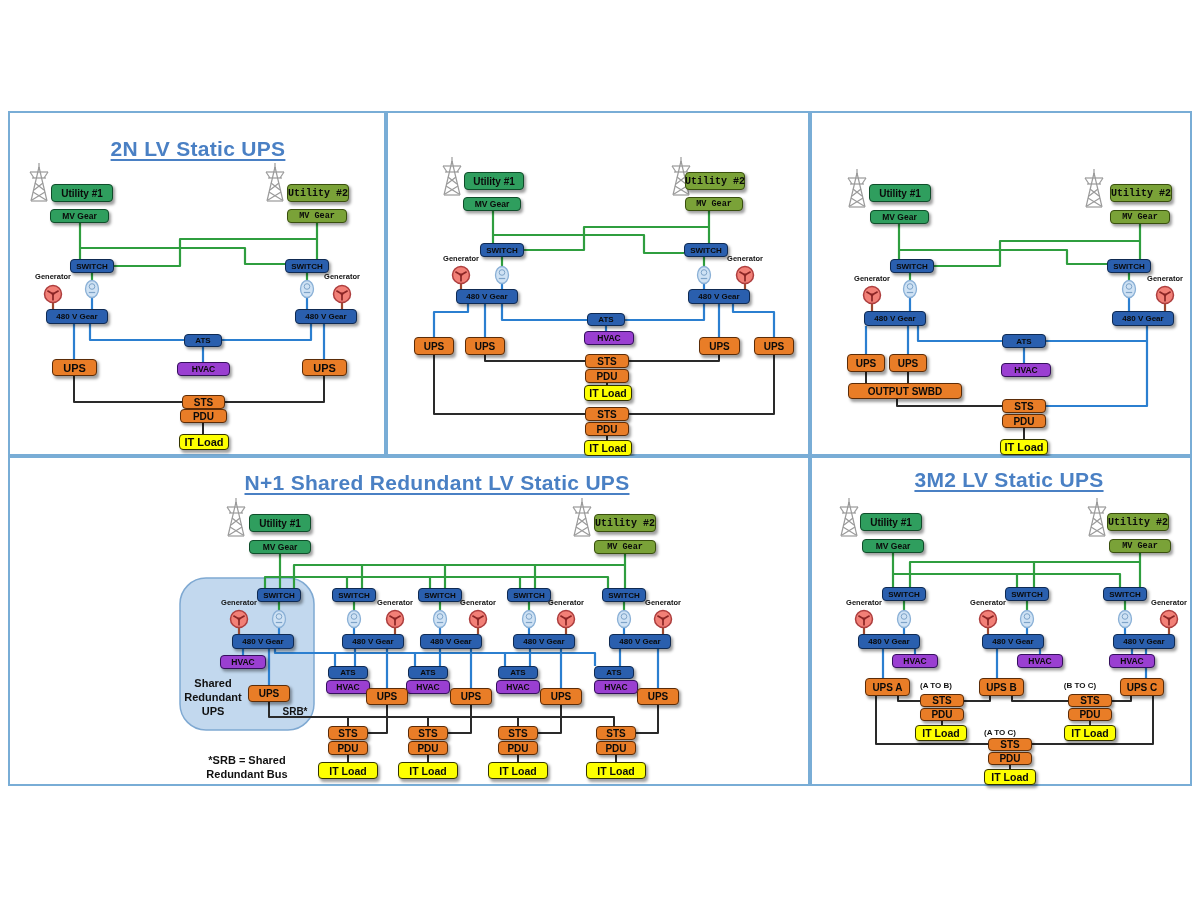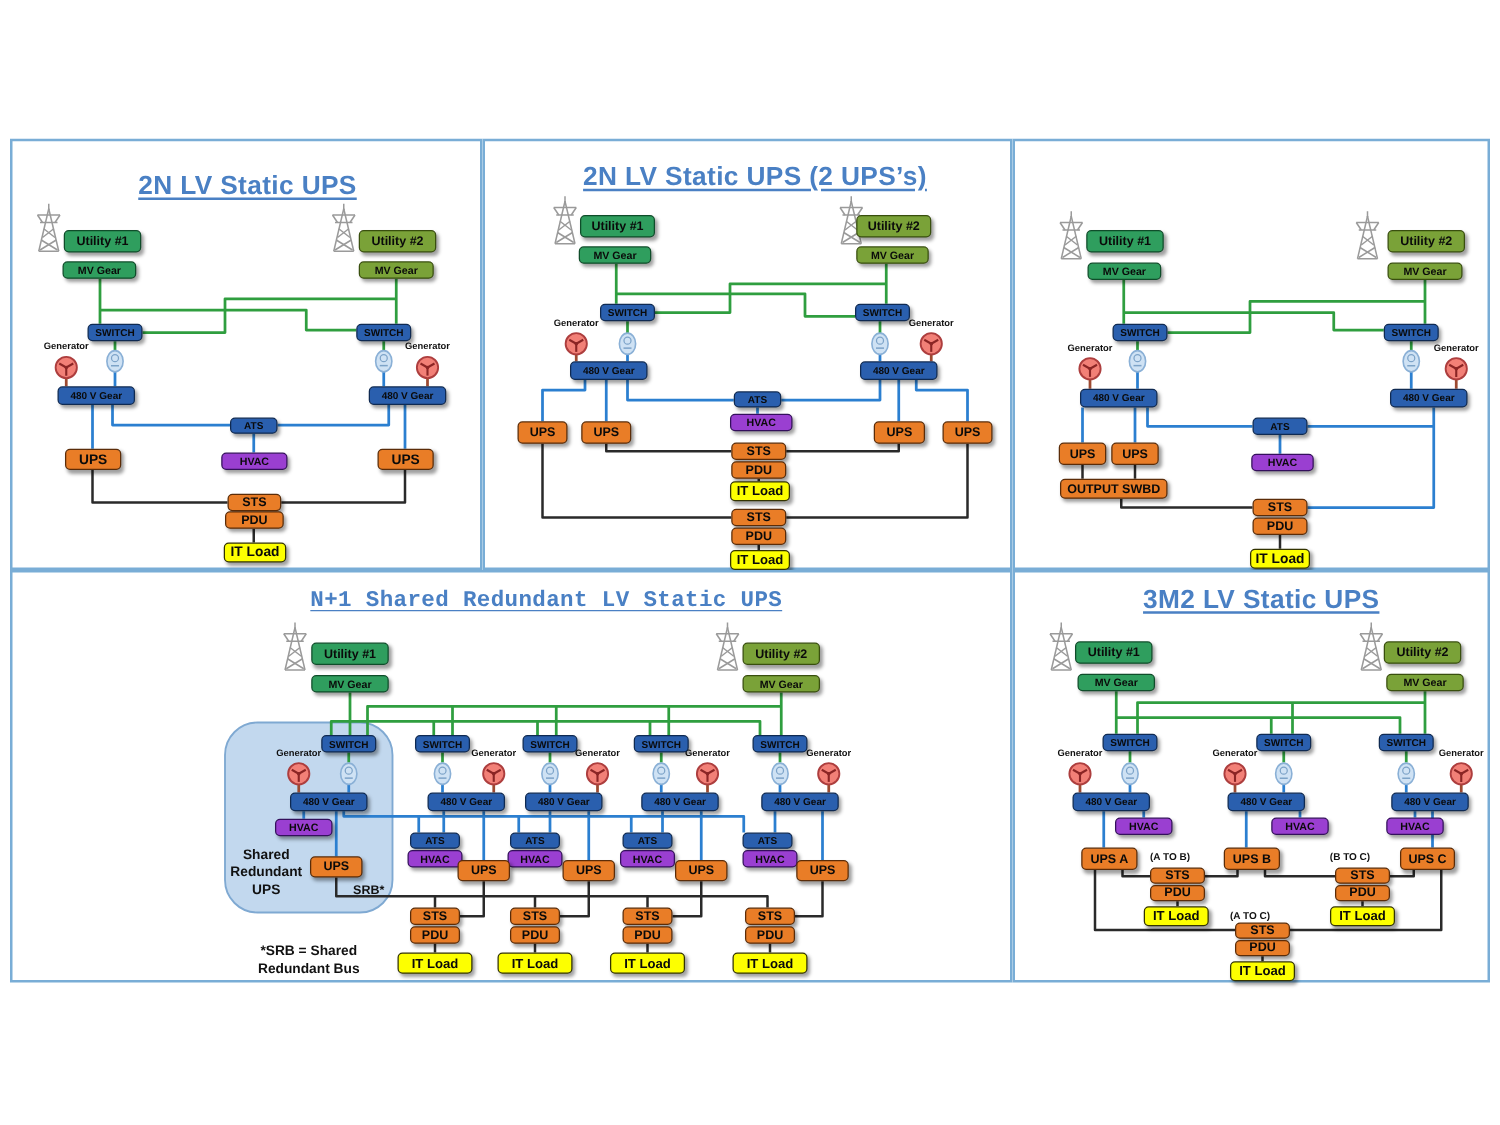--- a/index.html
+++ b/index.html
@@ -6,21 +6,21 @@
   body{width:1200px;height:900px;position:relative;font-family:"Liberation Sans",sans-serif;}
   #canvas{position:absolute;left:0;top:0;width:1200px;height:900px;background:#ffffff;overflow:hidden;}
   .panel{position:absolute;border:2px solid #79add6;background:#ffffff;box-sizing:border-box;}
   .ptitle{position:absolute;text-align:center;font-weight:bold;color:#4a80c4;
           text-decoration:underline;text-underline-offset:3px;letter-spacing:.3px;white-space:nowrap;}
   .wires{position:absolute;left:0;top:0;}
   .box{position:absolute;display:flex;align-items:center;justify-content:center;
        font-weight:bold;color:#0a0a0a;border:1.5px solid #222;border-radius:4px;
        box-shadow:2px 2.5px 3px rgba(0,0,0,.38);box-sizing:border-box;white-space:nowrap;}
   .c-green {background:#2f9e5e;border-color:#0f4d2a;}
-  .c-olive {background:#7aa238;border-color:#394f0e;}
+  .c-olive {background:#7aa238;border-color:#394f0e;font-family:Liberation Mono, monospace;}
   .c-blue  {background:#2a5fae;border-color:#0f2a52;}
   .c-orange{background:#e97d27;border-color:#5b2c08;}
   .c-purple{background:#9a3fd1;border-color:#34105c;}
   .c-yellow{background:#fdff00;border-color:#333300;}
 </style>
 </head>
 <body>
 
 <div id="canvas">
     <div class="panel" style="left: 8px; top: 111px; width: 378px; height: 345px;">
@@ -188,21 +188,20 @@
         <text x="73" y="148" text-anchor="middle" font-size="7.5" font-weight="bold" fill="#111">Generator</text>
         <g>
           <circle cx="357" cy="162" r="8.5" fill="#f28077" stroke="#ad3e3e" stroke-width="1.5"></circle>
           <line x1="357" y1="162" x2="357" y2="168.5" stroke="#8b2525" stroke-width="1.7"></line>
           <line x1="357" y1="162" x2="351.4" y2="158.8" stroke="#8b2525" stroke-width="1.7"></line>
           <line x1="357" y1="162" x2="362.6" y2="158.8" stroke="#8b2525" stroke-width="1.7"></line>
           <circle cx="357" cy="162" r="1.4" fill="#8b2525"></circle>
         </g>
         <text x="357" y="148" text-anchor="middle" font-size="7.5" font-weight="bold" fill="#111">Generator</text>
       </svg>
-      <div class="ptitle" style="left: 16px; top: 17px; width: 400px; font-size: 21px;">2N LV Static UPS (2 UPS’s)</div>
       <div class="box c-green" style="left: 76px; top: 59px; width: 60px; height: 18px; font-size: 10px;">Utility #1</div>
       <div class="box c-green" style="left: 75px; top: 84px; width: 58px; height: 14px; font-size: 8.5px;">MV Gear</div>
       <div class="box c-olive" style="left: 297px; top: 59px; width: 60px; height: 18px; font-size: 10px;">Utility #2</div>
       <div class="box c-olive" style="left: 297px; top: 84px; width: 58px; height: 14px; font-size: 8.5px;">MV Gear</div>
       <div class="box c-blue" style="left: 92px; top: 130px; width: 44px; height: 14px; font-size: 8px;">SWITCH</div>
       <div class="box c-blue" style="left: 296px; top: 130px; width: 44px; height: 14px; font-size: 8px;">SWITCH</div>
       <div class="box c-blue" style="left: 68px; top: 176px; width: 62px; height: 15px; font-size: 8px;">480 V  Gear</div>
       <div class="box c-blue" style="left: 300px; top: 176px; width: 62px; height: 15px; font-size: 8px;">480 V  Gear</div>
       <div class="box c-blue" style="left: 199px; top: 200px; width: 38px; height: 13px; font-size: 8px;">ATS</div>
       <div class="box c-purple" style="left: 196px; top: 218px; width: 50px; height: 14px; font-size: 8.5px;">HVAC</div>
@@ -299,21 +298,21 @@
       <div class="box c-olive" style="left: 298px; top: 71px; width: 62px; height: 18px; font-size: 10px;">Utility #2</div>
       <div class="box c-olive" style="left: 298px; top: 97px; width: 60px; height: 14px; font-size: 8.5px;">MV Gear</div>
       <div class="box c-blue" style="left: 78px; top: 146px; width: 44px; height: 14px; font-size: 8px;">SWITCH</div>
       <div class="box c-blue" style="left: 295px; top: 146px; width: 44px; height: 14px; font-size: 8px;">SWITCH</div>
       <div class="box c-blue" style="left: 52px; top: 198px; width: 62px; height: 15px; font-size: 8px;">480 V  Gear</div>
       <div class="box c-blue" style="left: 300px; top: 198px; width: 62px; height: 15px; font-size: 8px;">480 V  Gear</div>
       <div class="box c-blue" style="left: 190px; top: 221px; width: 44px; height: 14px; font-size: 8px;">ATS</div>
       <div class="box c-purple" style="left: 189px; top: 250px; width: 50px; height: 14px; font-size: 8.5px;">HVAC</div>
       <div class="box c-orange" style="left: 35px; top: 241px; width: 38px; height: 18px; font-size: 10px;">UPS</div>
       <div class="box c-orange" style="left: 77px; top: 241px; width: 38px; height: 18px; font-size: 10px;">UPS</div>
-      <div class="box c-orange" style="left: 36px; top: 270px; width: 86px; height: 16px; font-size: 10px;">OUTPUT SWBD</div>
+      <div class="box c-orange" style="left: 36px; top: 270px; width: 114px; height: 16px; font-size: 10px;">OUTPUT SWBD</div>
       <div class="box c-orange" style="left: 190px; top: 286px; width: 44px; height: 14px; font-size: 10px;">STS</div>
       <div class="box c-orange" style="left: 190px; top: 301px; width: 44px; height: 14px; font-size: 10px;">PDU</div>
       <div class="box c-yellow" style="left: 188px; top: 326px; width: 48px; height: 16px; font-size: 11px;">IT Load</div>
     </div>
     <div class="panel" style="left: 8px; top: 456px; width: 802px; height: 330px;">
       <svg class="wires" width="802" height="330">
         <rect x="170" y="120" width="134" height="152" rx="26" fill="#aecbe8" fill-opacity="0.75" stroke="#7fa9d2" stroke-width="1.5"></rect>
         <g stroke="#9a9a9a" stroke-width="1.2" fill="none">
           <line x1="226" y1="40" x2="226" y2="45"></line>
           <line x1="226" y1="44" x2="218" y2="78"></line>
@@ -458,21 +457,21 @@
           <circle cx="653" cy="161" r="1.4" fill="#8b2525"></circle>
         </g>
         <text x="653" y="147" text-anchor="middle" font-size="7.5" font-weight="bold" fill="#111">Generator</text>
         <text x="203" y="229" text-anchor="middle" font-size="11" font-weight="bold" fill="#111">Shared</text>
         <text x="203" y="243" text-anchor="middle" font-size="11" font-weight="bold" fill="#111">Redundant</text>
         <text x="203" y="257" text-anchor="middle" font-size="11" font-weight="bold" fill="#111">UPS</text>
         <text x="285" y="257" text-anchor="middle" font-size="10" font-weight="bold" fill="#111">SRB*</text>
         <text x="237" y="306" text-anchor="middle" font-size="11" font-weight="bold" fill="#111">*SRB = Shared</text>
         <text x="237" y="320" text-anchor="middle" font-size="11" font-weight="bold" fill="#111">Redundant Bus</text>
       </svg>
-      <div class="ptitle" style="left: 227px; top: 13px; width: 400px; font-size: 18px; font-family: Liberation Mono, monospace;">N+1 Shared Redundant LV Static UPS</div>
+      <div class="ptitle" style="left: 227px; top: 13px; width: 400px; font-size: 21px;">N+1 Shared Redundant LV Static UPS</div>
       <div class="box c-green" style="left: 239px; top: 56px; width: 62px; height: 18px; font-size: 10px;">Utility #1</div>
       <div class="box c-green" style="left: 239px; top: 82px; width: 62px; height: 14px; font-size: 8.5px;">MV Gear</div>
       <div class="box c-olive" style="left: 584px; top: 56px; width: 62px; height: 18px; font-size: 10px;">Utility #2</div>
       <div class="box c-olive" style="left: 584px; top: 82px; width: 62px; height: 14px; font-size: 8.5px;">MV Gear</div>
       <div class="box c-blue" style="left: 247px; top: 130px; width: 44px; height: 14px; font-size: 8px;">SWITCH</div>
       <div class="box c-blue" style="left: 322px; top: 130px; width: 44px; height: 14px; font-size: 8px;">SWITCH</div>
       <div class="box c-blue" style="left: 408px; top: 130px; width: 44px; height: 14px; font-size: 8px;">SWITCH</div>
       <div class="box c-blue" style="left: 497px; top: 130px; width: 44px; height: 14px; font-size: 8px;">SWITCH</div>
       <div class="box c-blue" style="left: 592px; top: 130px; width: 44px; height: 14px; font-size: 8px;">SWITCH</div>
       <div class="box c-blue" style="left: 222px; top: 176px; width: 62px; height: 15px; font-size: 8px;">480 V  Gear</div>

